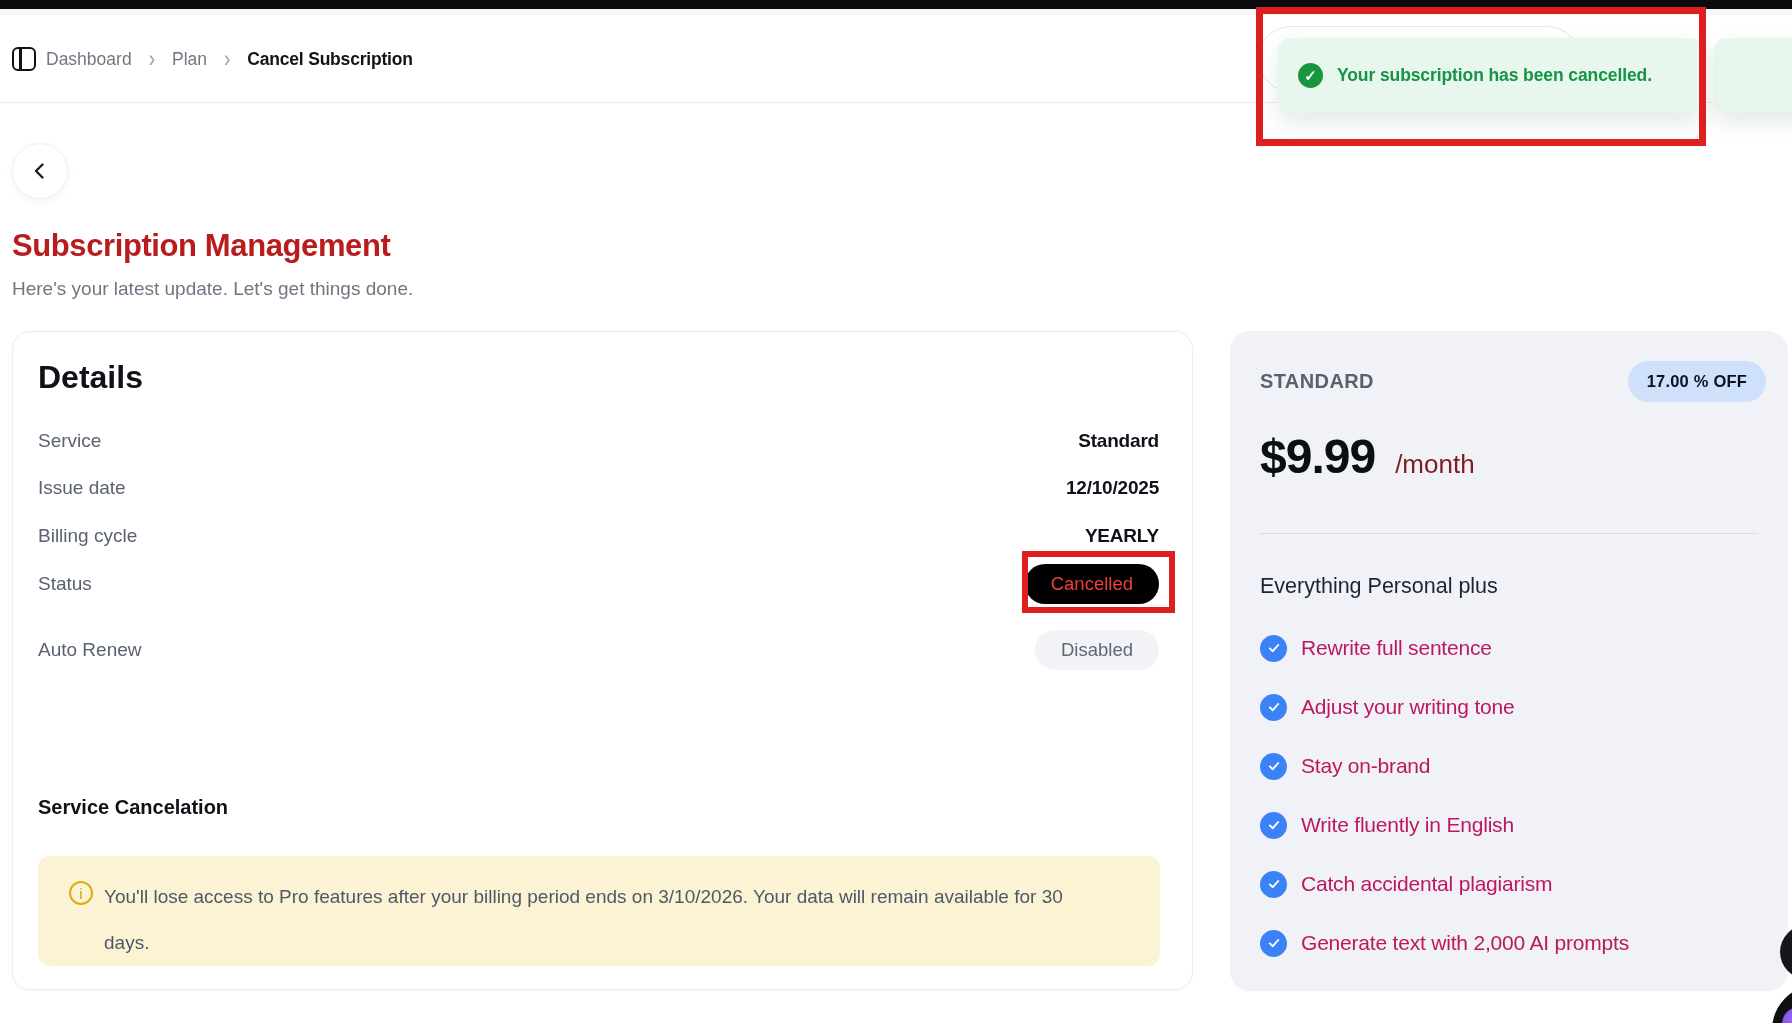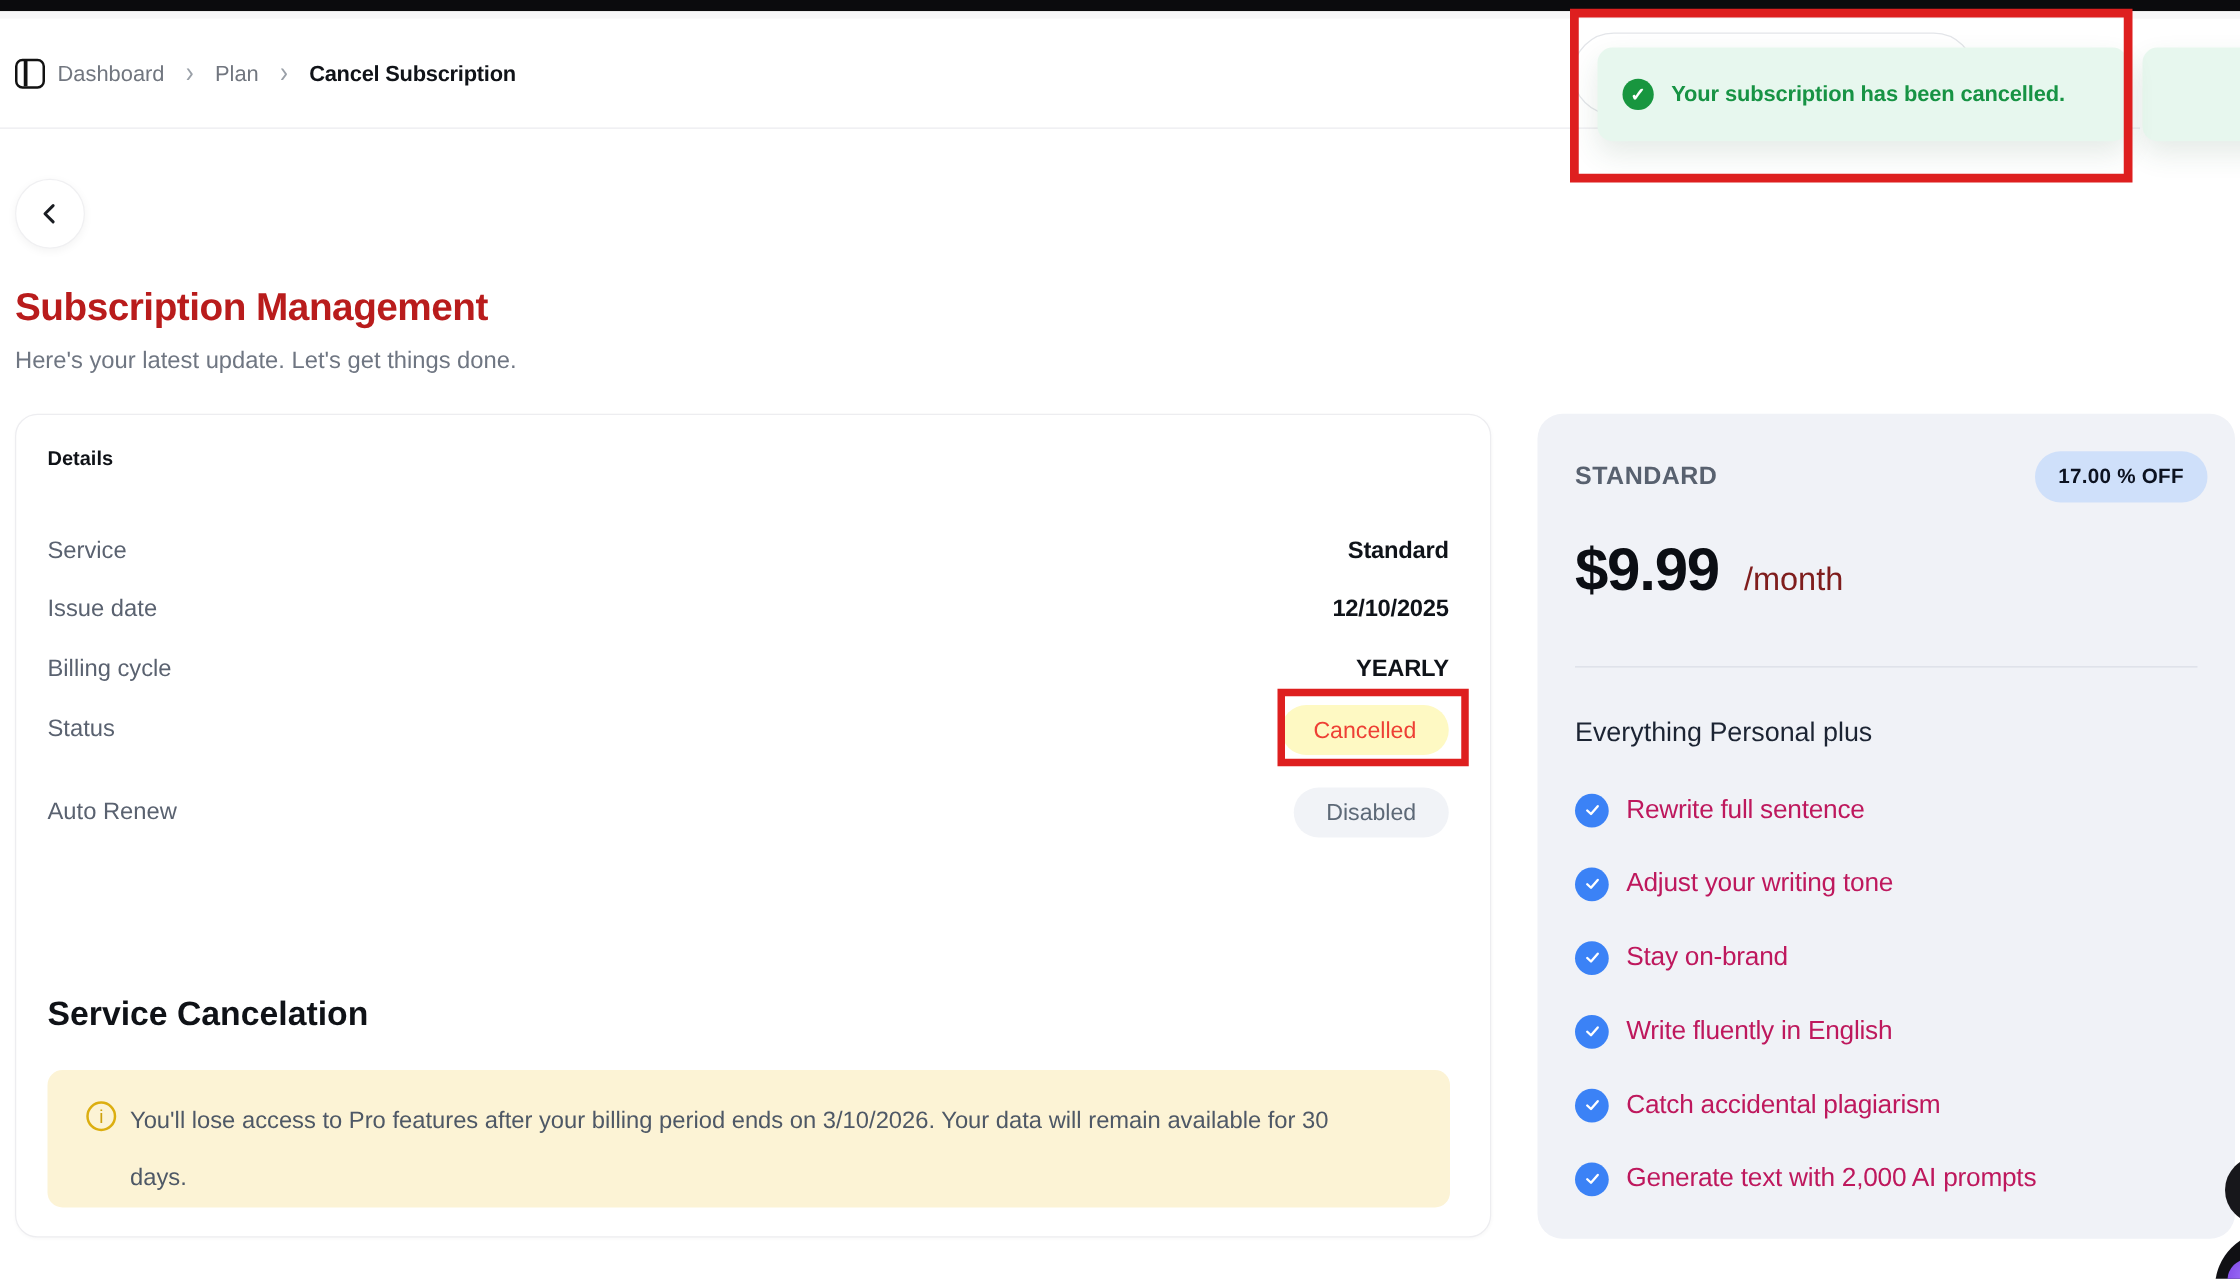--- a/index.html
+++ b/index.html
@@ -34,31 +34,31 @@
   .annot-toast { left:1256px; top:7px; width:450px; height:139px; }
   .annot-status { left:1022px; top:551px; width:153px; height:62px; border-width:6px; }
 
   
   .back-btn { position:absolute; left:12px; top:143px; width:56px; height:56px; border-radius:50%; background:#fff; border:1px solid #f0f0f2; box-shadow:0 2px 8px rgba(0,0,0,.05); display:flex; align-items:center; justify-content:center; cursor:pointer; }
   .page-title { position:absolute; left:12px; top:228px; font-size:31px; font-weight:700; color:#b91c1c; letter-spacing:-0.4px; }
   .page-subtitle { position:absolute; left:12px; top:278px; font-size:19px; color:#6f7682; }
 
   
   .details-card { position:absolute; left:12px; top:331px; width:1181px; height:659px; background:#fff; border:1px solid #ededf0; border-radius:18px; box-shadow:0 1px 3px rgba(0,0,0,.03); }
-  .details-heading { position:absolute; left:25px; top:27px; font-size:16px; font-weight:700; color:#0f1217; }
+  .details-heading { position:absolute; left:25px; top:27px; font-size:32px; font-weight:700; color:#0f1217; }
   .d-row { position:absolute; left:25px; right:33px; height:28px; display:flex; justify-content:space-between; align-items:center; }
   .d-label { font-size:19px; color:#5a6270; }
   .d-value { font-size:19px; font-weight:700; color:#0f1319; letter-spacing:-0.2px; }
   .row-1 { top:95px;gap:47px; } .row-2 { top:142px;gap:36px; } .row-3 { top:190px; }
   .row-4 { top:232px; height:40px; } .row-5 { top:298px; height:40px; }
   .pill { height:40px; display:flex; align-items:center; padding:0 26px; border-radius:999px; font-size:18.5px; font-weight:500; }
-  .pill-cancelled { background:#fef9c3; color:#ee4035; }
+  .pill-cancelled { background:#000000; color:#ee4035; }
   .pill-disabled { background:#f1f3f7; color:#5d6977; }
 
-  .cancel-heading { position:absolute; left:25px; top:464px; font-size:27px; font-weight:700; color:#0f1217; }
+  .cancel-heading { position:absolute; left:25px; top:464px; font-size:20px; font-weight:700; color:#0f1217; }
   .warning { position:absolute; left:25px; top:524px; width:1122px; height:110px; background:#fcf3d5; border-radius:12px; }
   .info-icon { position:absolute; left:31px; top:25px; width:24px; height:24px; border:2.2px solid #dcae10; border-radius:50%; color:#cda00c; font-size:15px; display:flex; align-items:center; justify-content:center; font-style:normal; }
   .warning-text { position:absolute; left:66px; top:18px; width:1005px; font-size:19px; line-height:46px; color:#4e5866; }
 
   
   .plan-card { position:absolute; left:1230px; top:331px; width:558px; height:660px; background:#f0f2f7; border-radius:20px; }
   .plan-head { position:absolute; left:30px; right:22px; top:28px; height:44px; display:flex; align-items:center; justify-content:space-between; }
   .plan-name { font-size:20px; font-weight:700; color:#58616f; letter-spacing:0.4px; }
   .plan-badge { background:#cfe0fa; color:#0c1220; font-size:16.5px; font-weight:700; padding:11px 19px; border-radius:999px; letter-spacing:0.2px; }
   .plan-price { position:absolute; left:30px; top:98px; display:flex; align-items:baseline; }

